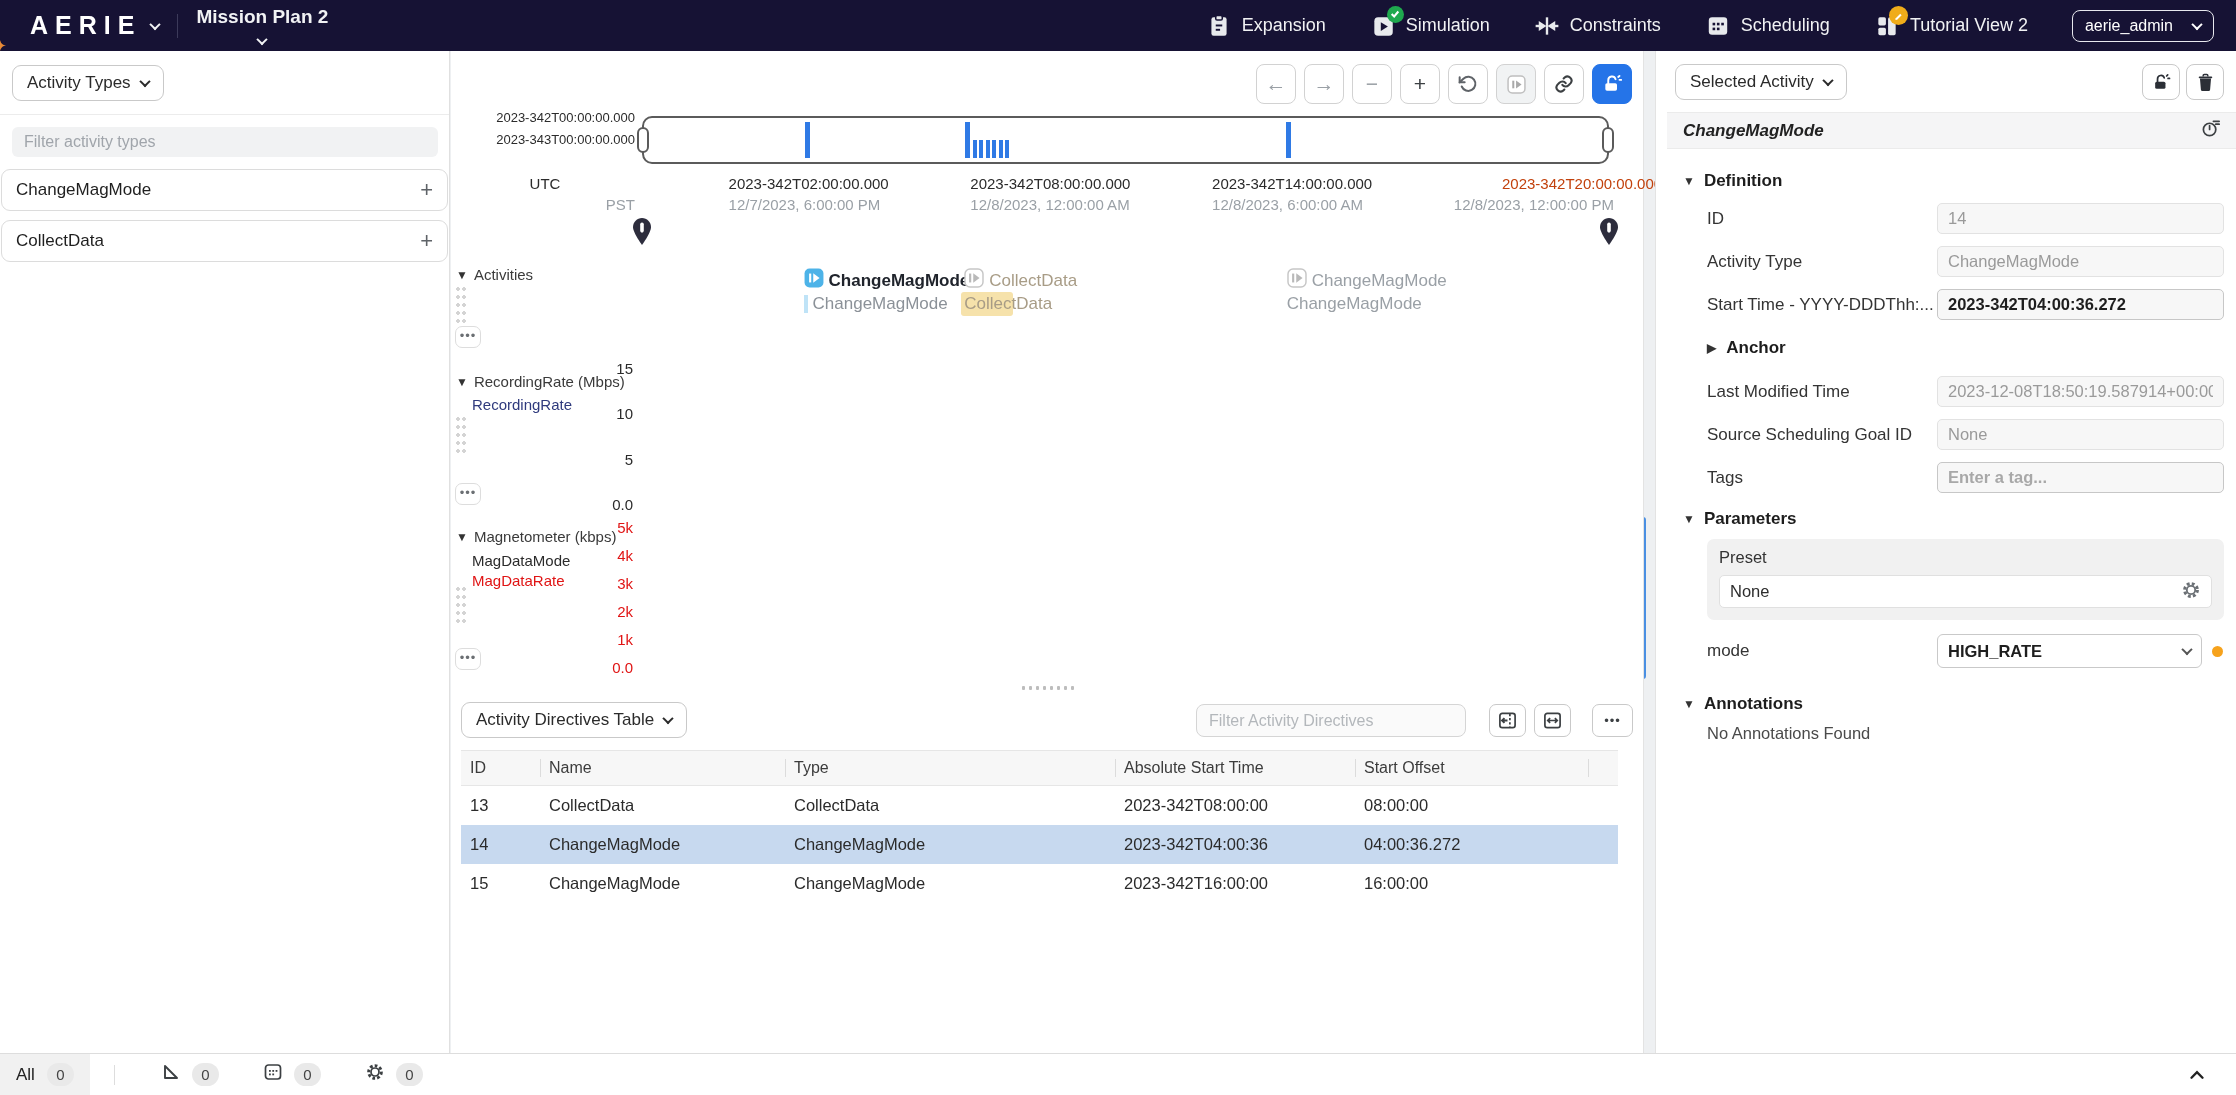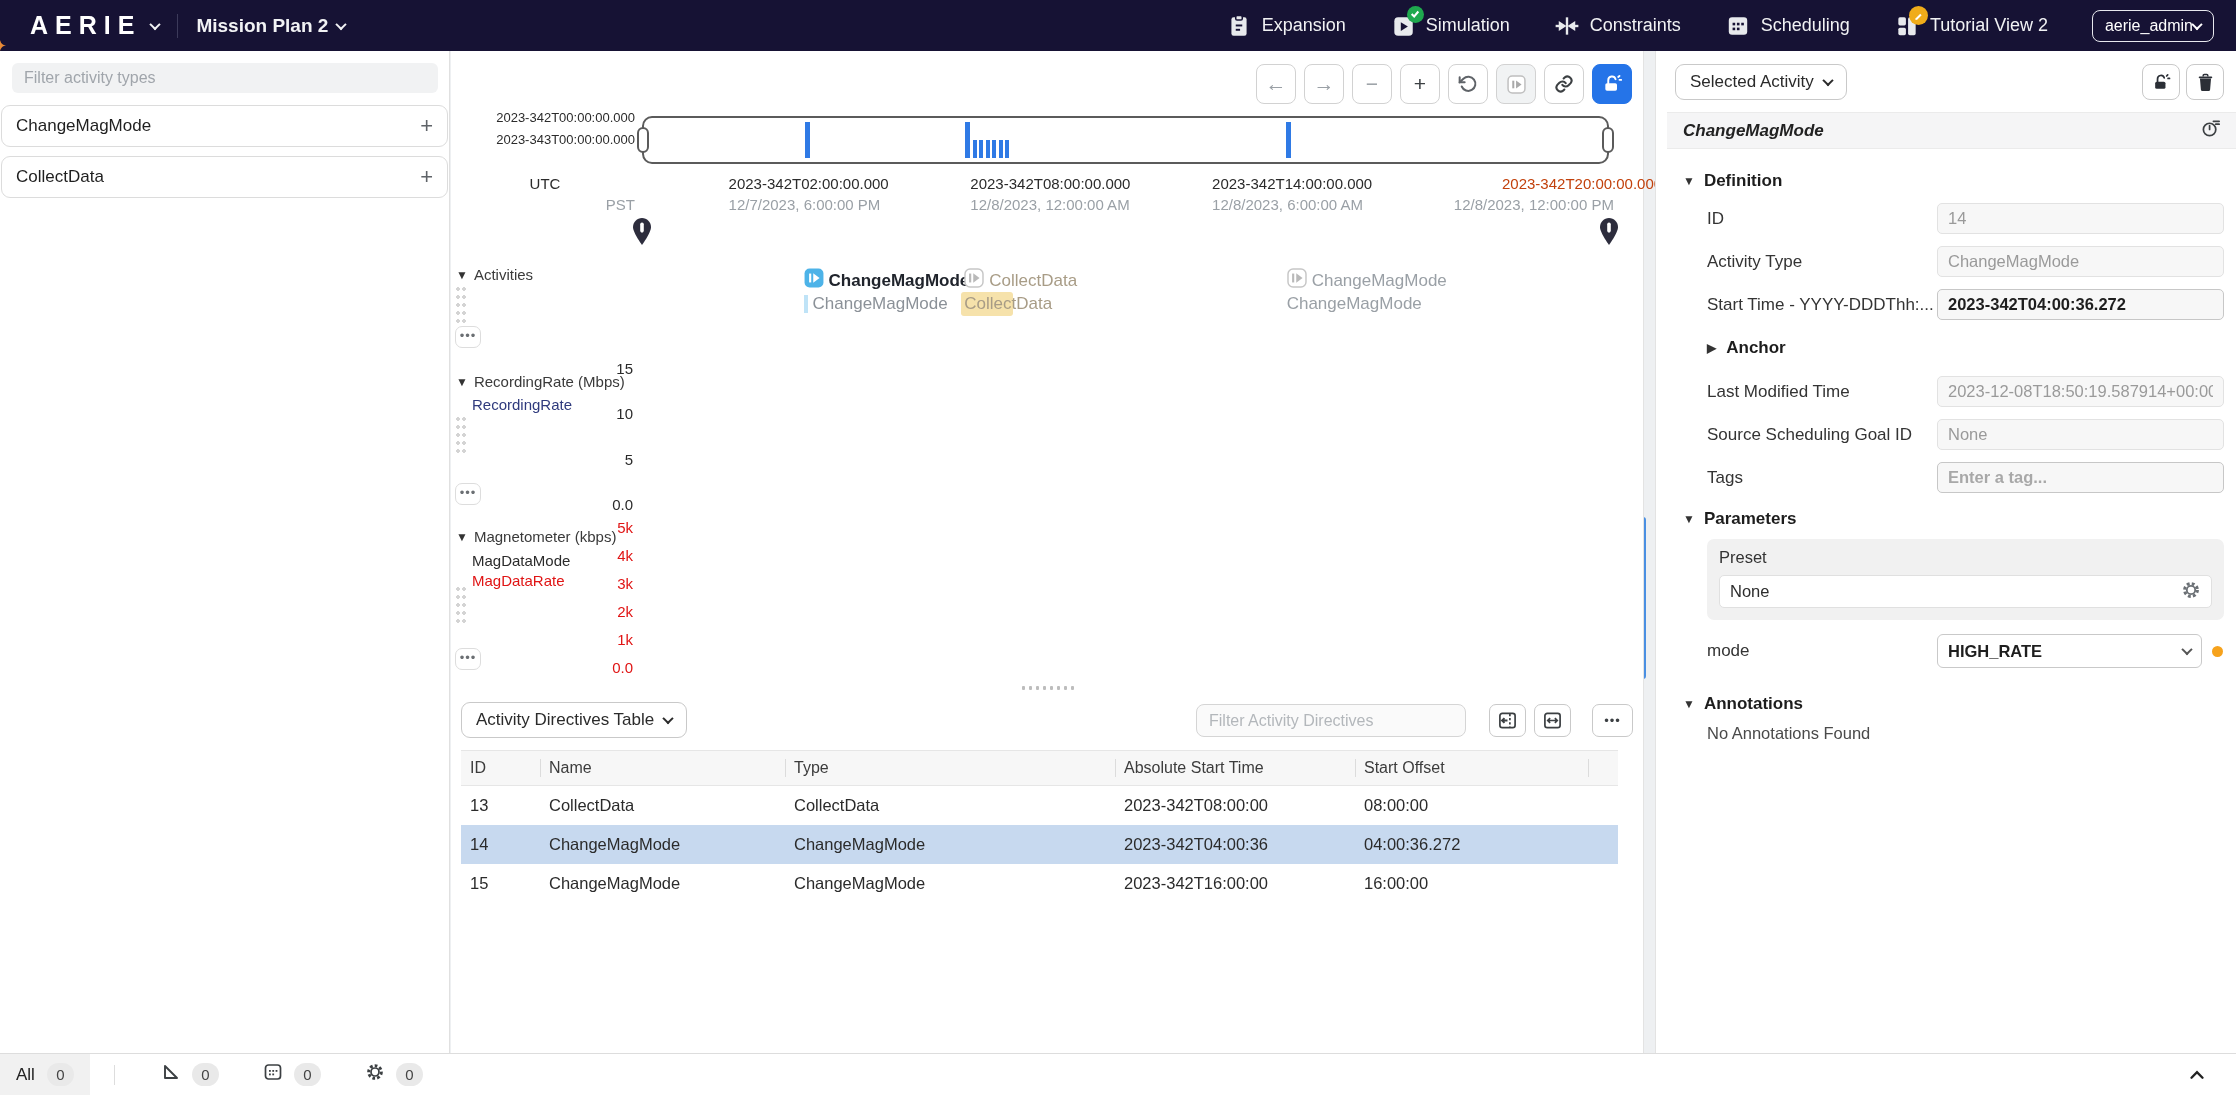--- a/index.html
+++ b/index.html
@@ -7,30 +7,30 @@
     font-family:"Liberation Sans", sans-serif; font-size:17px; color:#2b2b2b; }
   #app { position:relative; width:2236px; height:1095px; }
 
   
   .topbar { position:absolute; left:0; top:0; width:2236px; height:51px; background:#161234;
     display:flex; align-items:center; color:#f1f2f4; z-index:40; }
   .logo-wrap { display:flex; align-items:center; margin-left:30px; gap:10px; }
   .logo-text { font-size:25px; font-weight:bold; letter-spacing:7px; color:#fff; position:relative; }
   .logo-star { position:absolute; left:-6px; bottom:-4px; color:#e88a36; font-size:15px; }
   .tb-divider { width:1px; height:24px; background:#3c3a5a; margin:0 18px; }
-  .plan-name { font-size:19px; font-weight:600; display:flex; align-items:center; gap:9px; cursor:pointer; }
+  .plan-name { font-size:19px; font-weight:600; display:flex; align-items:center; gap:9px; cursor:pointer;flex-direction:column; }
   .chev { display:inline-block; width:8px; height:8px; border-right:2px solid currentColor;
     border-bottom:2px solid currentColor; transform:rotate(45deg) translate(-1px,-1px); }
   .topnav { margin-left:auto; display:flex; align-items:center; gap:44px; margin-right:22px; }
   .nav-item { display:flex; align-items:center; gap:10px; font-size:18px; cursor:pointer; }
   .nav-ic { position:relative; width:26px; height:26px; }
   .badge { position:absolute; top:-7px; right:-8px; width:17px; height:17px; border-radius:50%;
     display:flex; align-items:center; justify-content:center; }
   .user-btn { border:1.5px solid #e7e8ee; border-radius:8px; padding:6px 12px; font-size:16px;
-    display:flex; align-items:center; gap:0; cursor:pointer; color:#fff; }
+    display:flex; align-items:center; gap:20px; cursor:pointer; color:#fff; }
 
   
   .left-panel { position:absolute; left:0; top:51px; width:450px; height:1002px; background:#fff;
     border-right:1px solid #e0e0e0; z-index:10; }
   .center-panel { position:absolute; left:451px; top:51px; width:1193px; height:1002px; background:#fff;
     border-right:1px solid #e3e3e3; z-index:5; }
   .right-panel { position:absolute; left:1655px; top:51px; width:581px; height:1002px; background:#fff;
     border-left:1px solid #e3e3e3; z-index:10; overflow:hidden;padding-left:11px; }
 
   
@@ -238,20 +238,26 @@
         <span>Tutorial View 2</span>
       </div>
       <div class="user-btn">
         <span>aerie_admin</span>
         <span class="chev"></span>
       </div>
     </nav>
   </header>
 
   <aside class="left-panel">
+    <div class="panel-head">
+      <button class="select-btn">
+        <span>Activity Types</span>
+        <span class="chev"></span>
+      </button>
+    </div>
     <input class="filter-input" placeholder="Filter activity types" style="">
     <div id="type-list">
         <div class="type-row">
           <span>ChangeMagMode</span>
           <span class="type-plus">+</span>
         </div>
         <div class="type-row">
           <span>CollectData</span>
           <span class="type-plus">+</span>
         </div>

